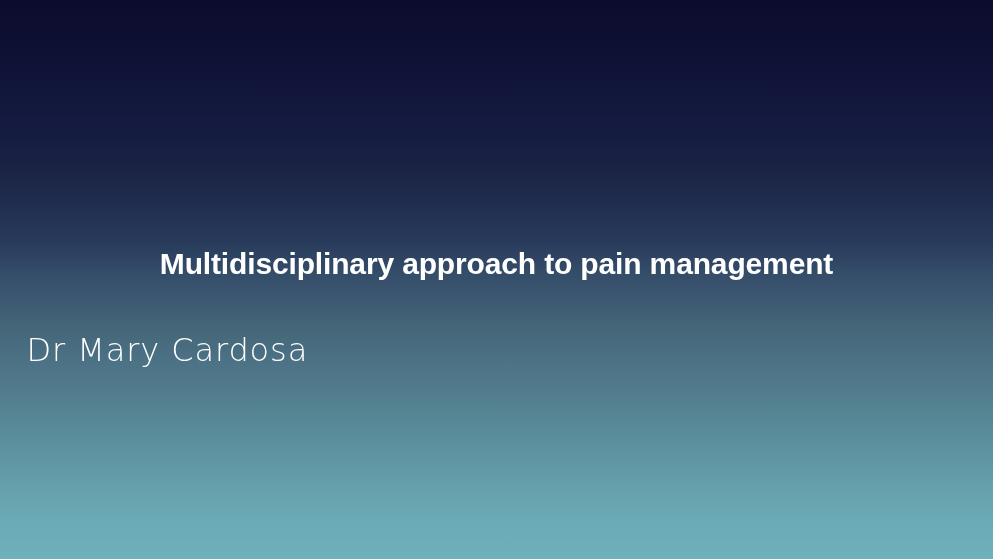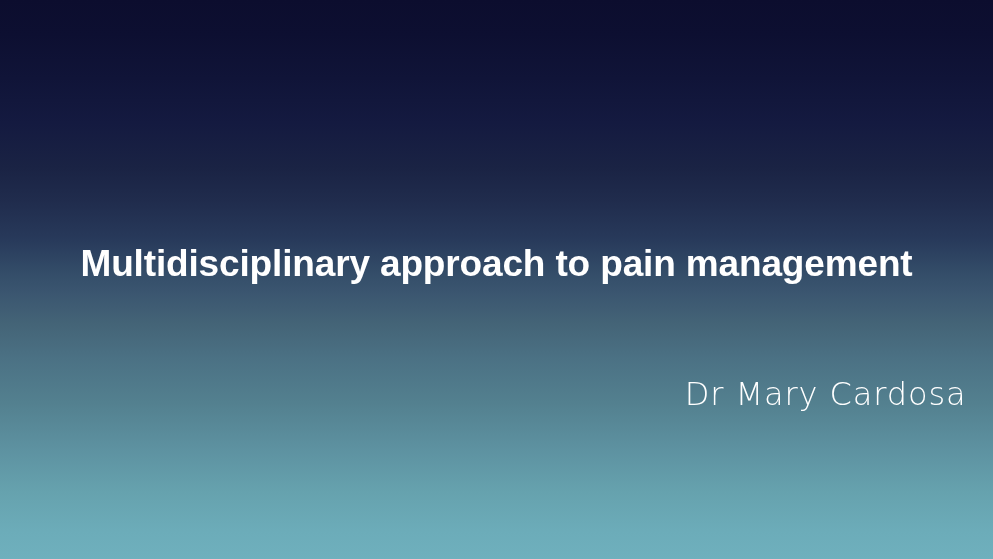--- a/index.html
+++ b/index.html
@@ -51,43 +51,42 @@
   }
 
   .slide-title {
     position: absolute;
     left: 50%;
     top: 264px;
     transform: translate(-50%, -50%);
     width: 940px;
     text-align: center;
     color: #ffffff;
-    font-size: 37px;
+    font-size: 30px;
     font-weight: bold;
     letter-spacing: -0.15px;
     line-height: 1.15;
     white-space: nowrap;
     font-family: "Liberation Sans", "DejaVu Sans", sans-serif;
   }
 
   .slide-subtitle {
     position: absolute;
     left: 50%;
     top: 350px;
     transform: translate(-50%, -50%);
     width: 940px;
-    text-align: right;
+    text-align: left;
     color: #ffffff;
     font-size: 32px;
     font-weight: 300;
     letter-spacing: 0.9px;
     line-height: 1.15;
     white-space: nowrap;
     font-family: "DejaVu Sans", "Liberation Sans", sans-serif;
-    margin-top: 44px;
   }
 </style>
 </head>
 <body>
 
 <div id="slide">
 
   <div id="text-block">
 
     <div class="slide-title">Multidisciplinary approach to pain management</div>

